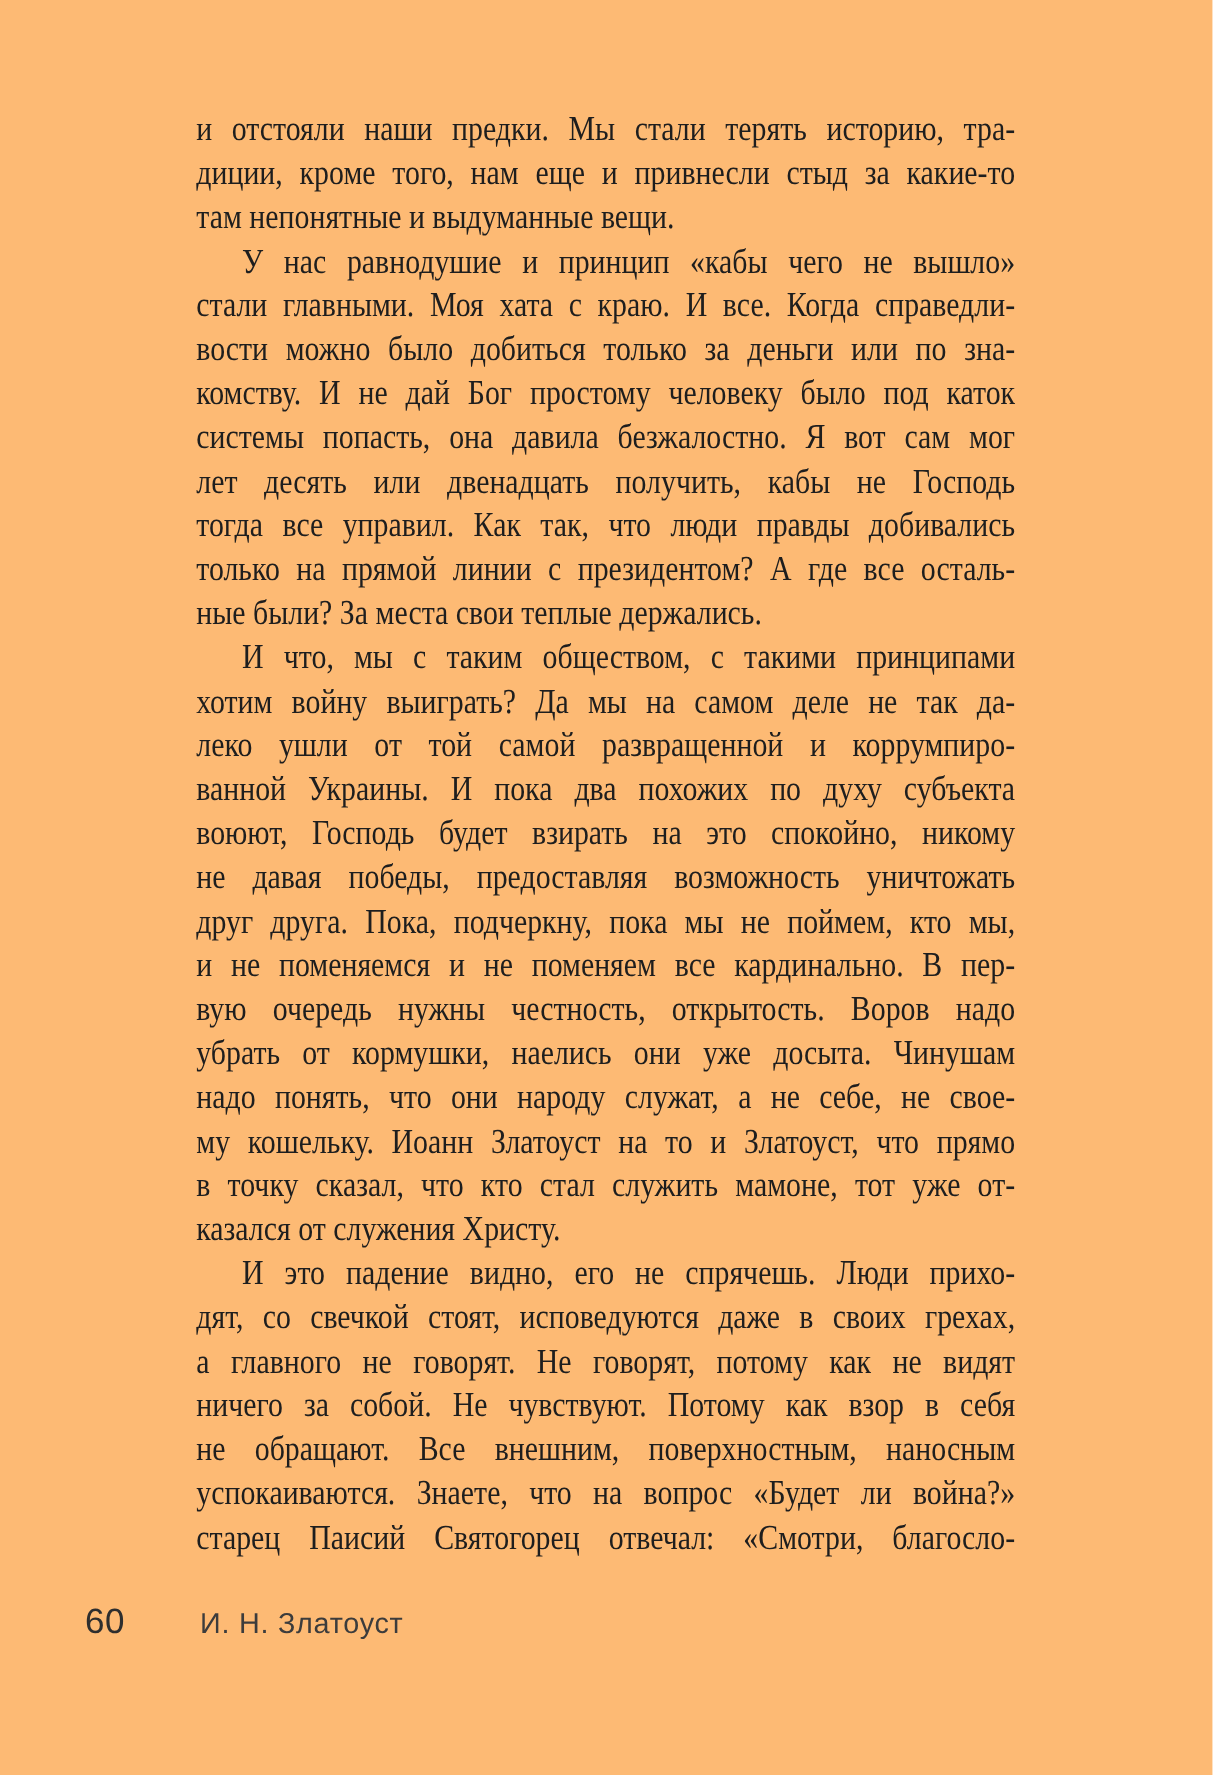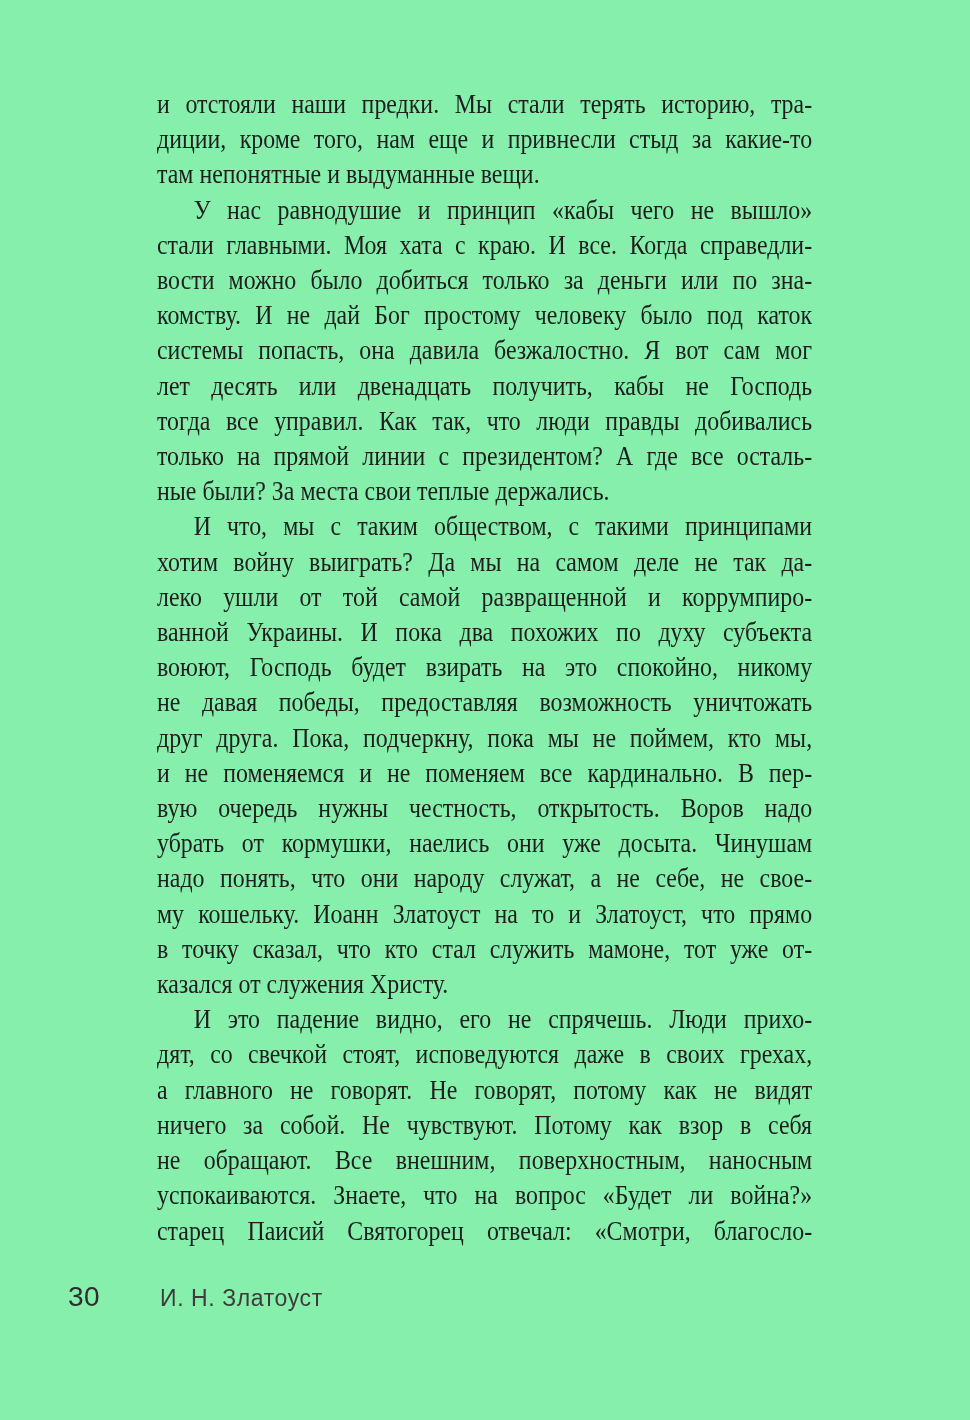--- a/index.html
+++ b/index.html
@@ -4,21 +4,21 @@
 <style>
   html, body {
     margin: 0;
     padding: 0;
     background: #ffffff;
   }
   .page {
     position: relative;
     width: 970px;
     height: 1420px;
-    background: #86efac;
+    background: #fdba74;
     overflow: hidden;
   }
   .text-block {
     position: absolute;
     left: 157px;
     top: 86px;
     width: 768px;
     transform: scaleX(0.853);
     transform-origin: 0 0;
     font-family: "Liberation Serif", "DejaVu Serif", serif;
@@ -103,17 +103,17 @@
     <div class="line indent">И это падение видно, его не спрячешь. Люди прихо-</div>
     <div class="line">дят, со свечкой стоят, исповедуются даже в своих грехах,</div>
     <div class="line">а главного не говорят. Не говорят, потому как не видят</div>
     <div class="line">ничего за собой. Не чувствуют. Потому как взор в себя</div>
     <div class="line">не обращают. Все внешним, поверхностным, наносным</div>
     <div class="line">успокаиваются. Знаете, что на вопрос «Будет ли война?»</div>
     <div class="line">старец Паисий Святогорец отвечал: «Смотри, благосло-</div>
   </main>
 
   <footer class="footer">
-    <span class="page-num">30</span>
+    <span class="page-num">60</span>
     <span class="footer-author">И. Н. Златоуст</span>
   </footer>
 
 </div>
 
 </body></html>

